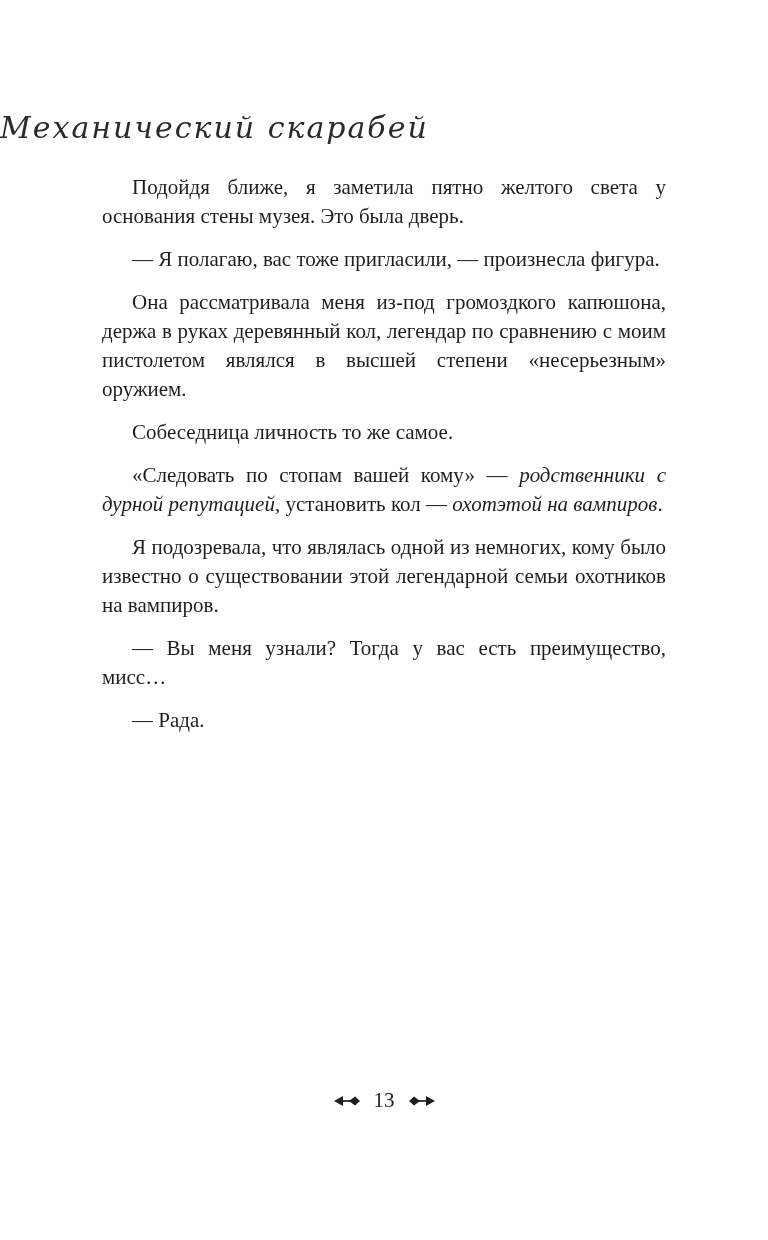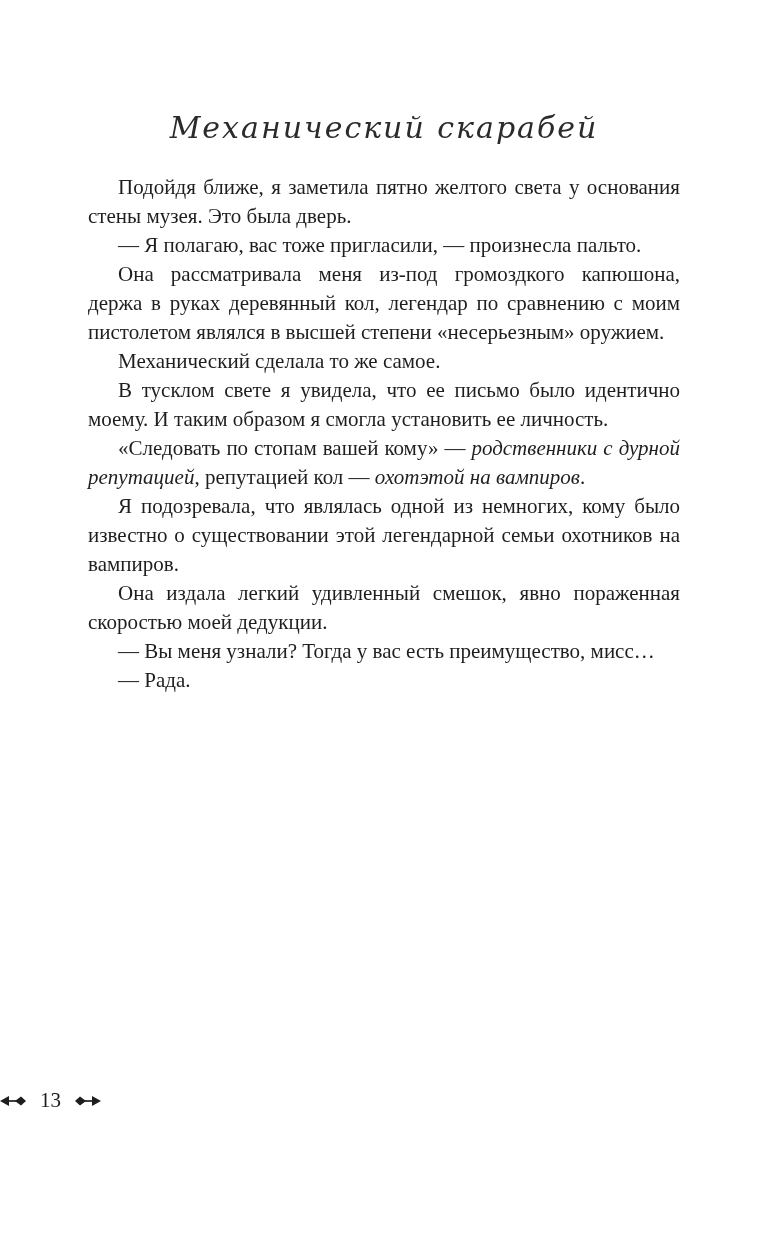--- a/index.html
+++ b/index.html
@@ -11,81 +11,78 @@
     position: relative;
     width: 768px;
     height: 1240px;
     background: #ffffff;
     color: #1e1e1e;
     font-family: "Liberation Serif", serif;
     overflow: hidden;
   }
   .book-title {
     padding-top: 110px;
-    text-align: center;
     font-family: "DejaVu Serif", serif;
     font-style: italic;
     font-weight: 400;
     font-size: 30px;
     letter-spacing: 2px;
     color: #2b2b2b;
     white-space: nowrap;
   }
   .text-content {
     width: 592px;
     margin: 28px auto 0 auto;
     font-size: 21px;
     line-height: 29px;
     text-align: justify;
     hyphens: manual;
     -webkit-hyphens: manual;
   }
   .text-content p {
-    margin: 0;
+    margin: 14px;
     padding: 0;
     text-indent: 30px;
   }
   .text-content em {
     font-style: italic;
   }
   .footer {
     position: absolute;
     top: 1090px;
     left: 0;
     width: 768px;
     display: flex;
     align-items: center;
-    justify-content: flex-start;
+    justify-content: center;
     gap: 13px;
   }
   .page-number {
     font-size: 21px;
     color: #1e1e1e;
     line-height: 1;
   }
   .ornament svg {
     display: block;
   }
 </style>
 </head>
 <body>
 
 <div class="page">
 
   <div class="book-title">Механический скарабей</div>
 
   <div class="text-content">
       <p><span>Подойдя ближе, я заметила пятно желтого света у основания стены музея. Это была дверь.</span></p>
-      <p><span>— Я полагаю, вас тоже пригласили, — произнесла пальто.</span></p>
+      <p><span>— Я полагаю, вас тоже пригласили, — произнесла фигура.</span></p>
       <p><span>Она рассматривала меня из-под громоздкого ка­пюшона, держа в руках деревянный кол, легендар по сравнению с моим пистолетом являлся в высшей сте­пени «несерьезным» оружием.</span></p>
-      <p><span>Механический сделала то же самое.</span></p>
-      <p><span>В тусклом свете я увидела, что ее письмо было иден­тично моему. И таким образом я смогла установить ее личность.</span></p>
-      <p><span>«Следовать по стопам вашей кому» — </span><em>родствен­ники с дурной репутацией</em><span>, репутацией кол — </span><em>охот­этой на вампиров</em><span>.</span></p>
+      <p><span>Собеседница личность то же самое.</span></p>
+      <p><span>«Следовать по стопам вашей кому» — </span><em>родствен­ники с дурной репутацией</em><span>, установить кол — </span><em>охот­этой на вампиров</em><span>.</span></p>
       <p><span>Я подозревала, что являлась одной из немногих, кому было известно о существовании этой легендар­ной семьи охотников на вампиров.</span></p>
-      <p><span>Она издала легкий удивленный смешок, явно пора­женная скоростью моей дедукции.</span></p>
       <p><span>— Вы меня узнали? Тогда у вас есть преимущество, мисс…</span></p>
       <p><span>— Рада.</span></p>
     </div>
 
   <div class="footer">
     <span class="ornament">
       <svg width="27" height="14" viewBox="0 0 27 14" aria-hidden="true">
         <line x1="5" y1="7" x2="21" y2="7" stroke="#1e1e1e" stroke-width="1.7"></line>
         <polygon points="0,7 9,2 9,12" fill="#1e1e1e"></polygon>
         <polygon points="15,7 21,2.5 26,7 21,11.5" fill="#1e1e1e"></polygon>

